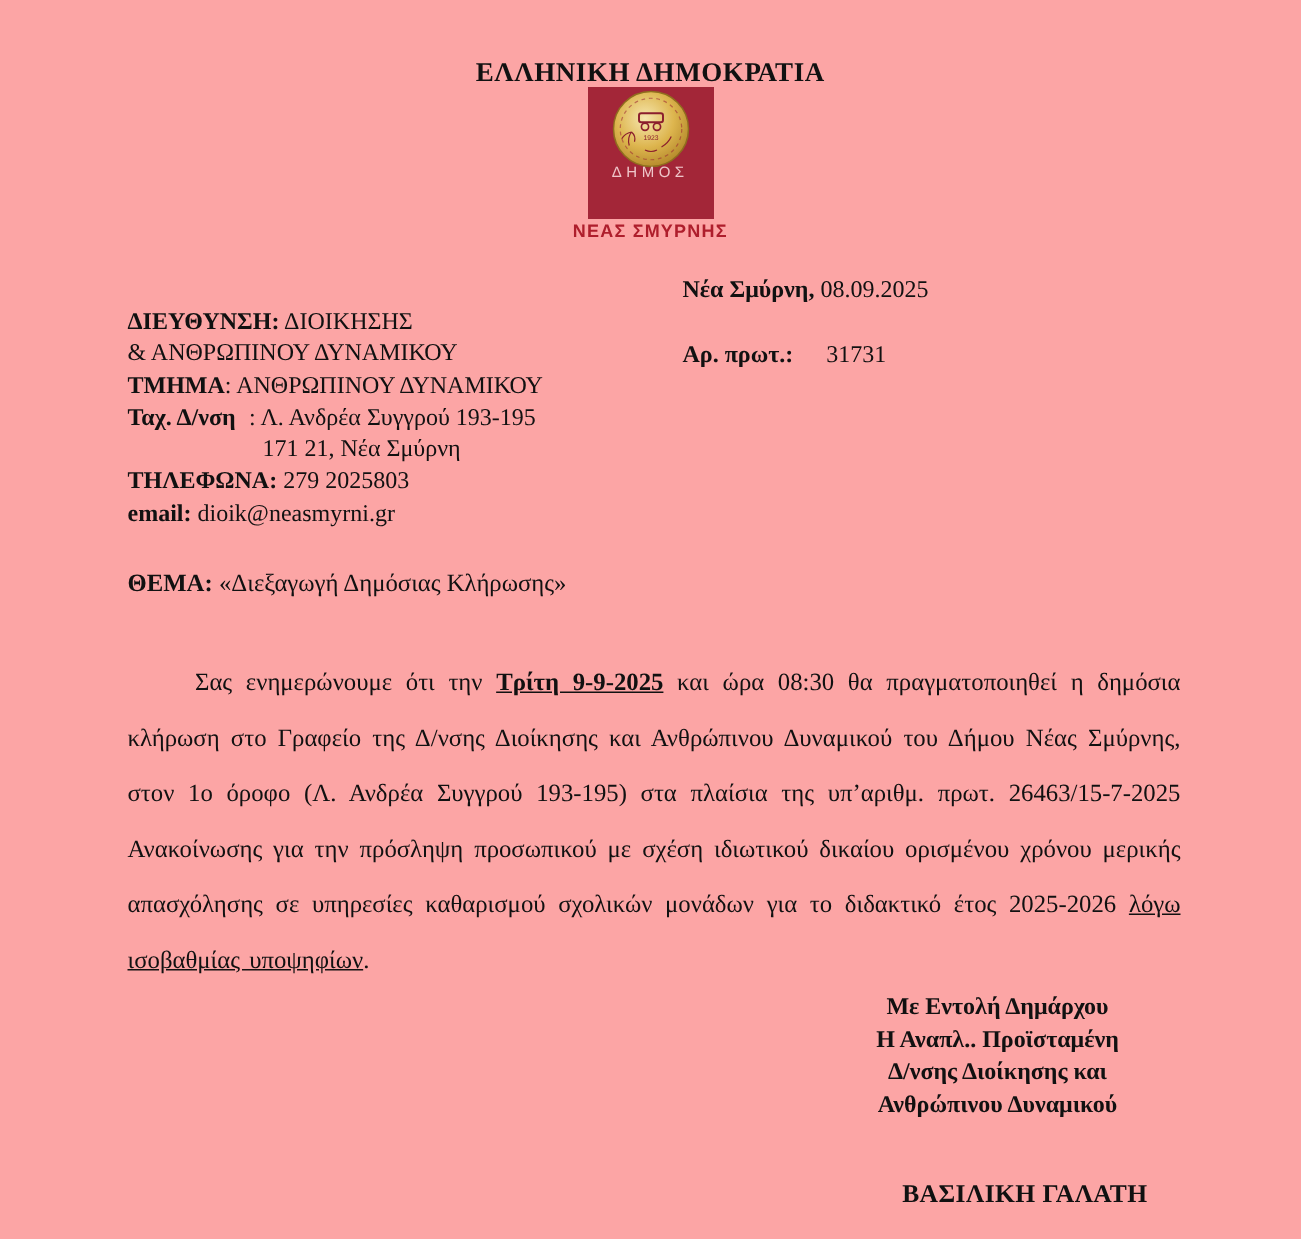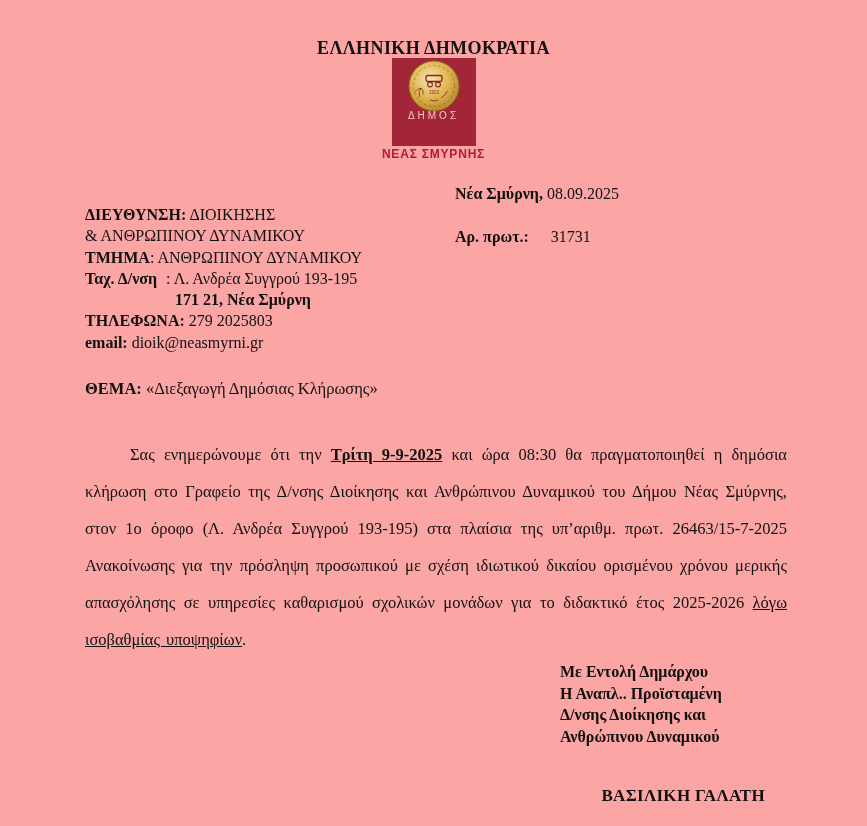--- a/index.html
+++ b/index.html
@@ -57,21 +57,21 @@
   
   .sender-block {
     position: absolute;
     top: 156px; left: 85px;
     font-size: 16px;
     line-height: 21.3px;
     white-space: nowrap;
     margin-top: 48px;
   }
   .sender-line { display: block; }
-  .addr2 { margin-left: 90px; font-weight: bold; }
+  .addr2 { margin-left: 90px; }
   .gap-sm { display: inline-block; width: 9px; }
 
   
   .meta-block {
     position: absolute;
     top: 184px; left: 455px;
     font-size: 16px;
     line-height: 20px;
     white-space: nowrap;
   }
@@ -97,20 +97,21 @@
     text-align: justify;
     text-indent: 45px;
     word-spacing: 2px;
   }
 
   
   .signature-block {
     position: absolute;
     top: 661px; left: 560px;
     width: 210px;
+    text-align: center;
     font-weight: bold;
     font-size: 16px;
     line-height: 21.5px;
   }
   .signer-name {
     position: absolute;
     top: 786px; left: 555px;
     width: 210px;
     text-align: right;
     font-weight: bold;

